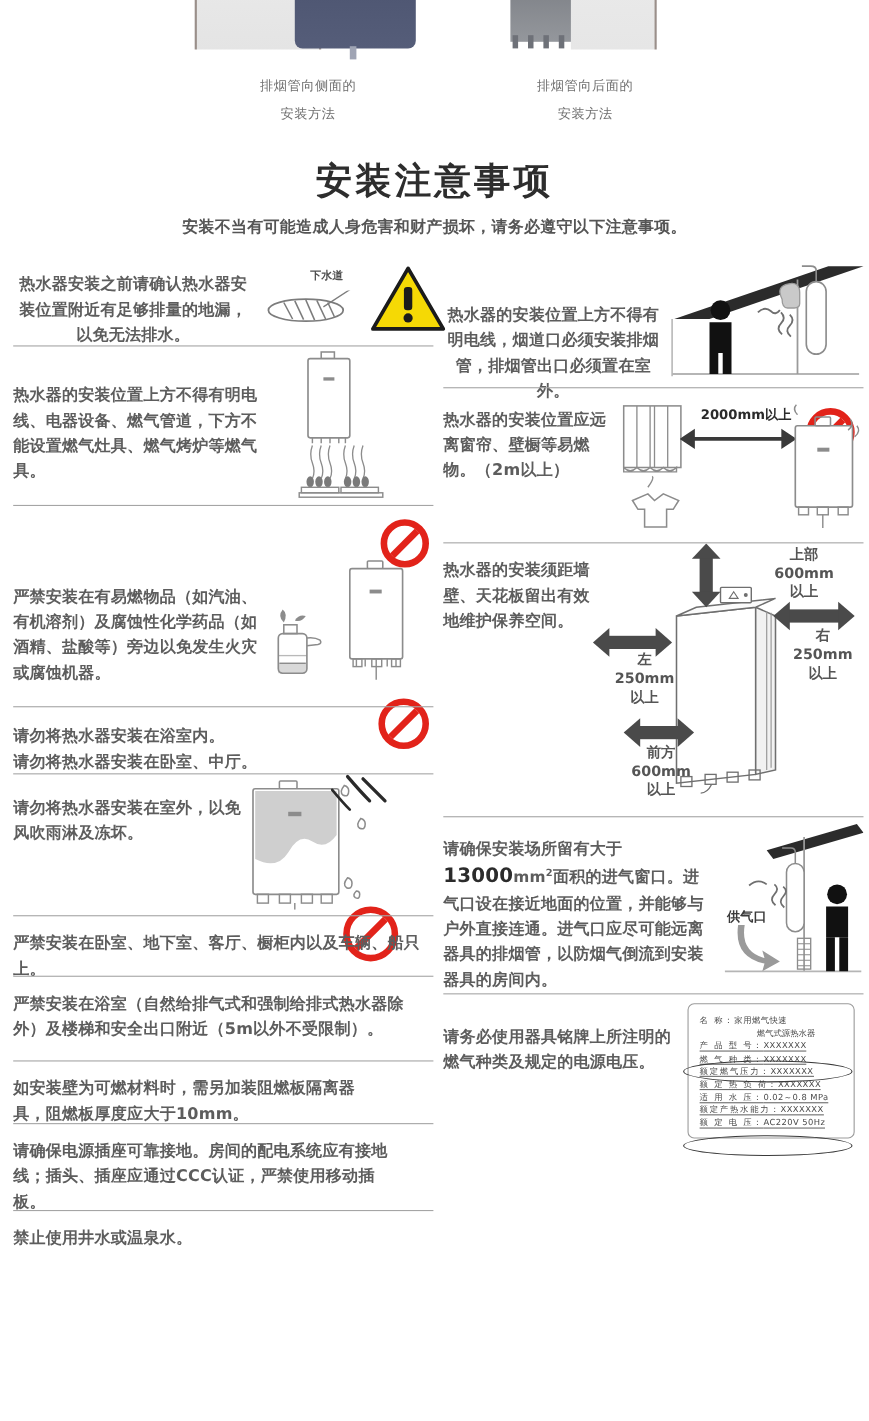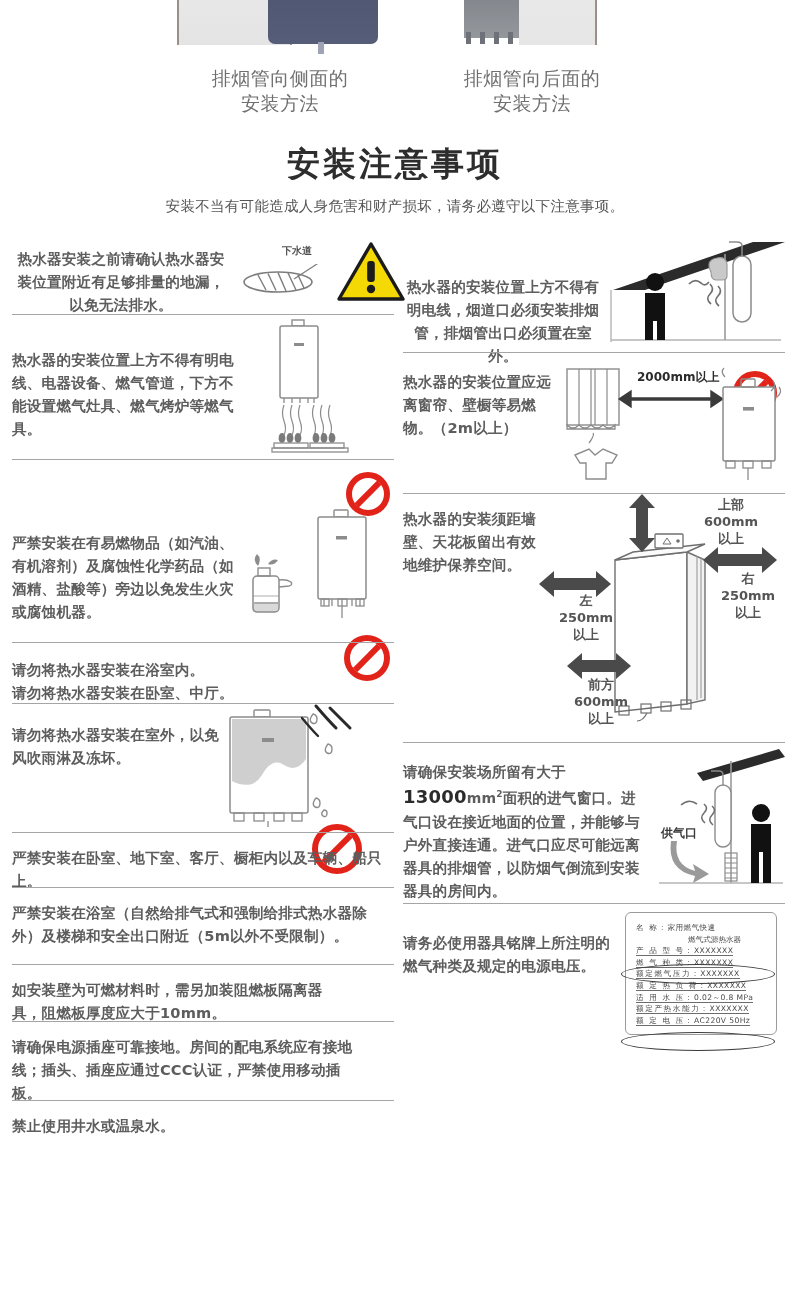--- a/index.html
+++ b/index.html
@@ -22,28 +22,28 @@
   .thumb-b:after { content:""; position:absolute; left:0; right:0; top:60px; height:1px; background:#8d93a8; }
   .thumb-b-stem { position: absolute; left: 318px; top: 42px; width: 6px; height: 12px; background: #9fa4b4; }
   .thumb-c { position: absolute; left: 464px; top: -62px; width: 62px; height: 100px;
              background: linear-gradient(180deg,#8e9196 0%, #7e8187 48%, #94979c 100%); }
   .thumb-c-feet { position:absolute; left:462px; top:30px; width:68px; height:14px; }
   .thumb-c-feet i { position:absolute; bottom:0; width:5px; height:12px; background:#6e7178; }
   .thumb-d { position: absolute; left: 519px; top: -60px; width: 78px; height: 105px;
              background: linear-gradient(180deg,#ececec 0%, #e6e6e6 100%);
              border-right: 2px solid #9a8f8a; }
   .thumb-cap { position: absolute; text-align: center; color: #6f6f6f;
-               font-size: 19px; line-height: 25px; letter-spacing: .5px; }
+               font-size: 12px; line-height: 25px; letter-spacing: .5px; }
   .cap-left { left: 180px; top: 66px; width: 200px; }
   .cap-right { left: 432px; top: 66px; width: 200px; }
 
   
   .main-title { text-align: center; font-size: 33px; font-weight: bold; color: #2d2d2d;
                 letter-spacing: 3px; margin-top: 12px; }
-  .sub-title { text-align: center; font-size: 14.5px; font-weight: normal; color: #555;
+  .sub-title { text-align: center; font-size: 14.5px; font-weight: bold; color: #555;
                margin-top: 10px; letter-spacing: .3px; }
 
   
   .columns { position: relative; margin-top: 18px; display: flex; }
   .col { width: 382px; }
   .col-left { margin-left: 12px; }
   .col-right { margin-left: 9px; }
 
   .row { position: relative; border-top: 1px solid #a5a5a5; }
   .row.first { border-top: none; text-align: center; }

